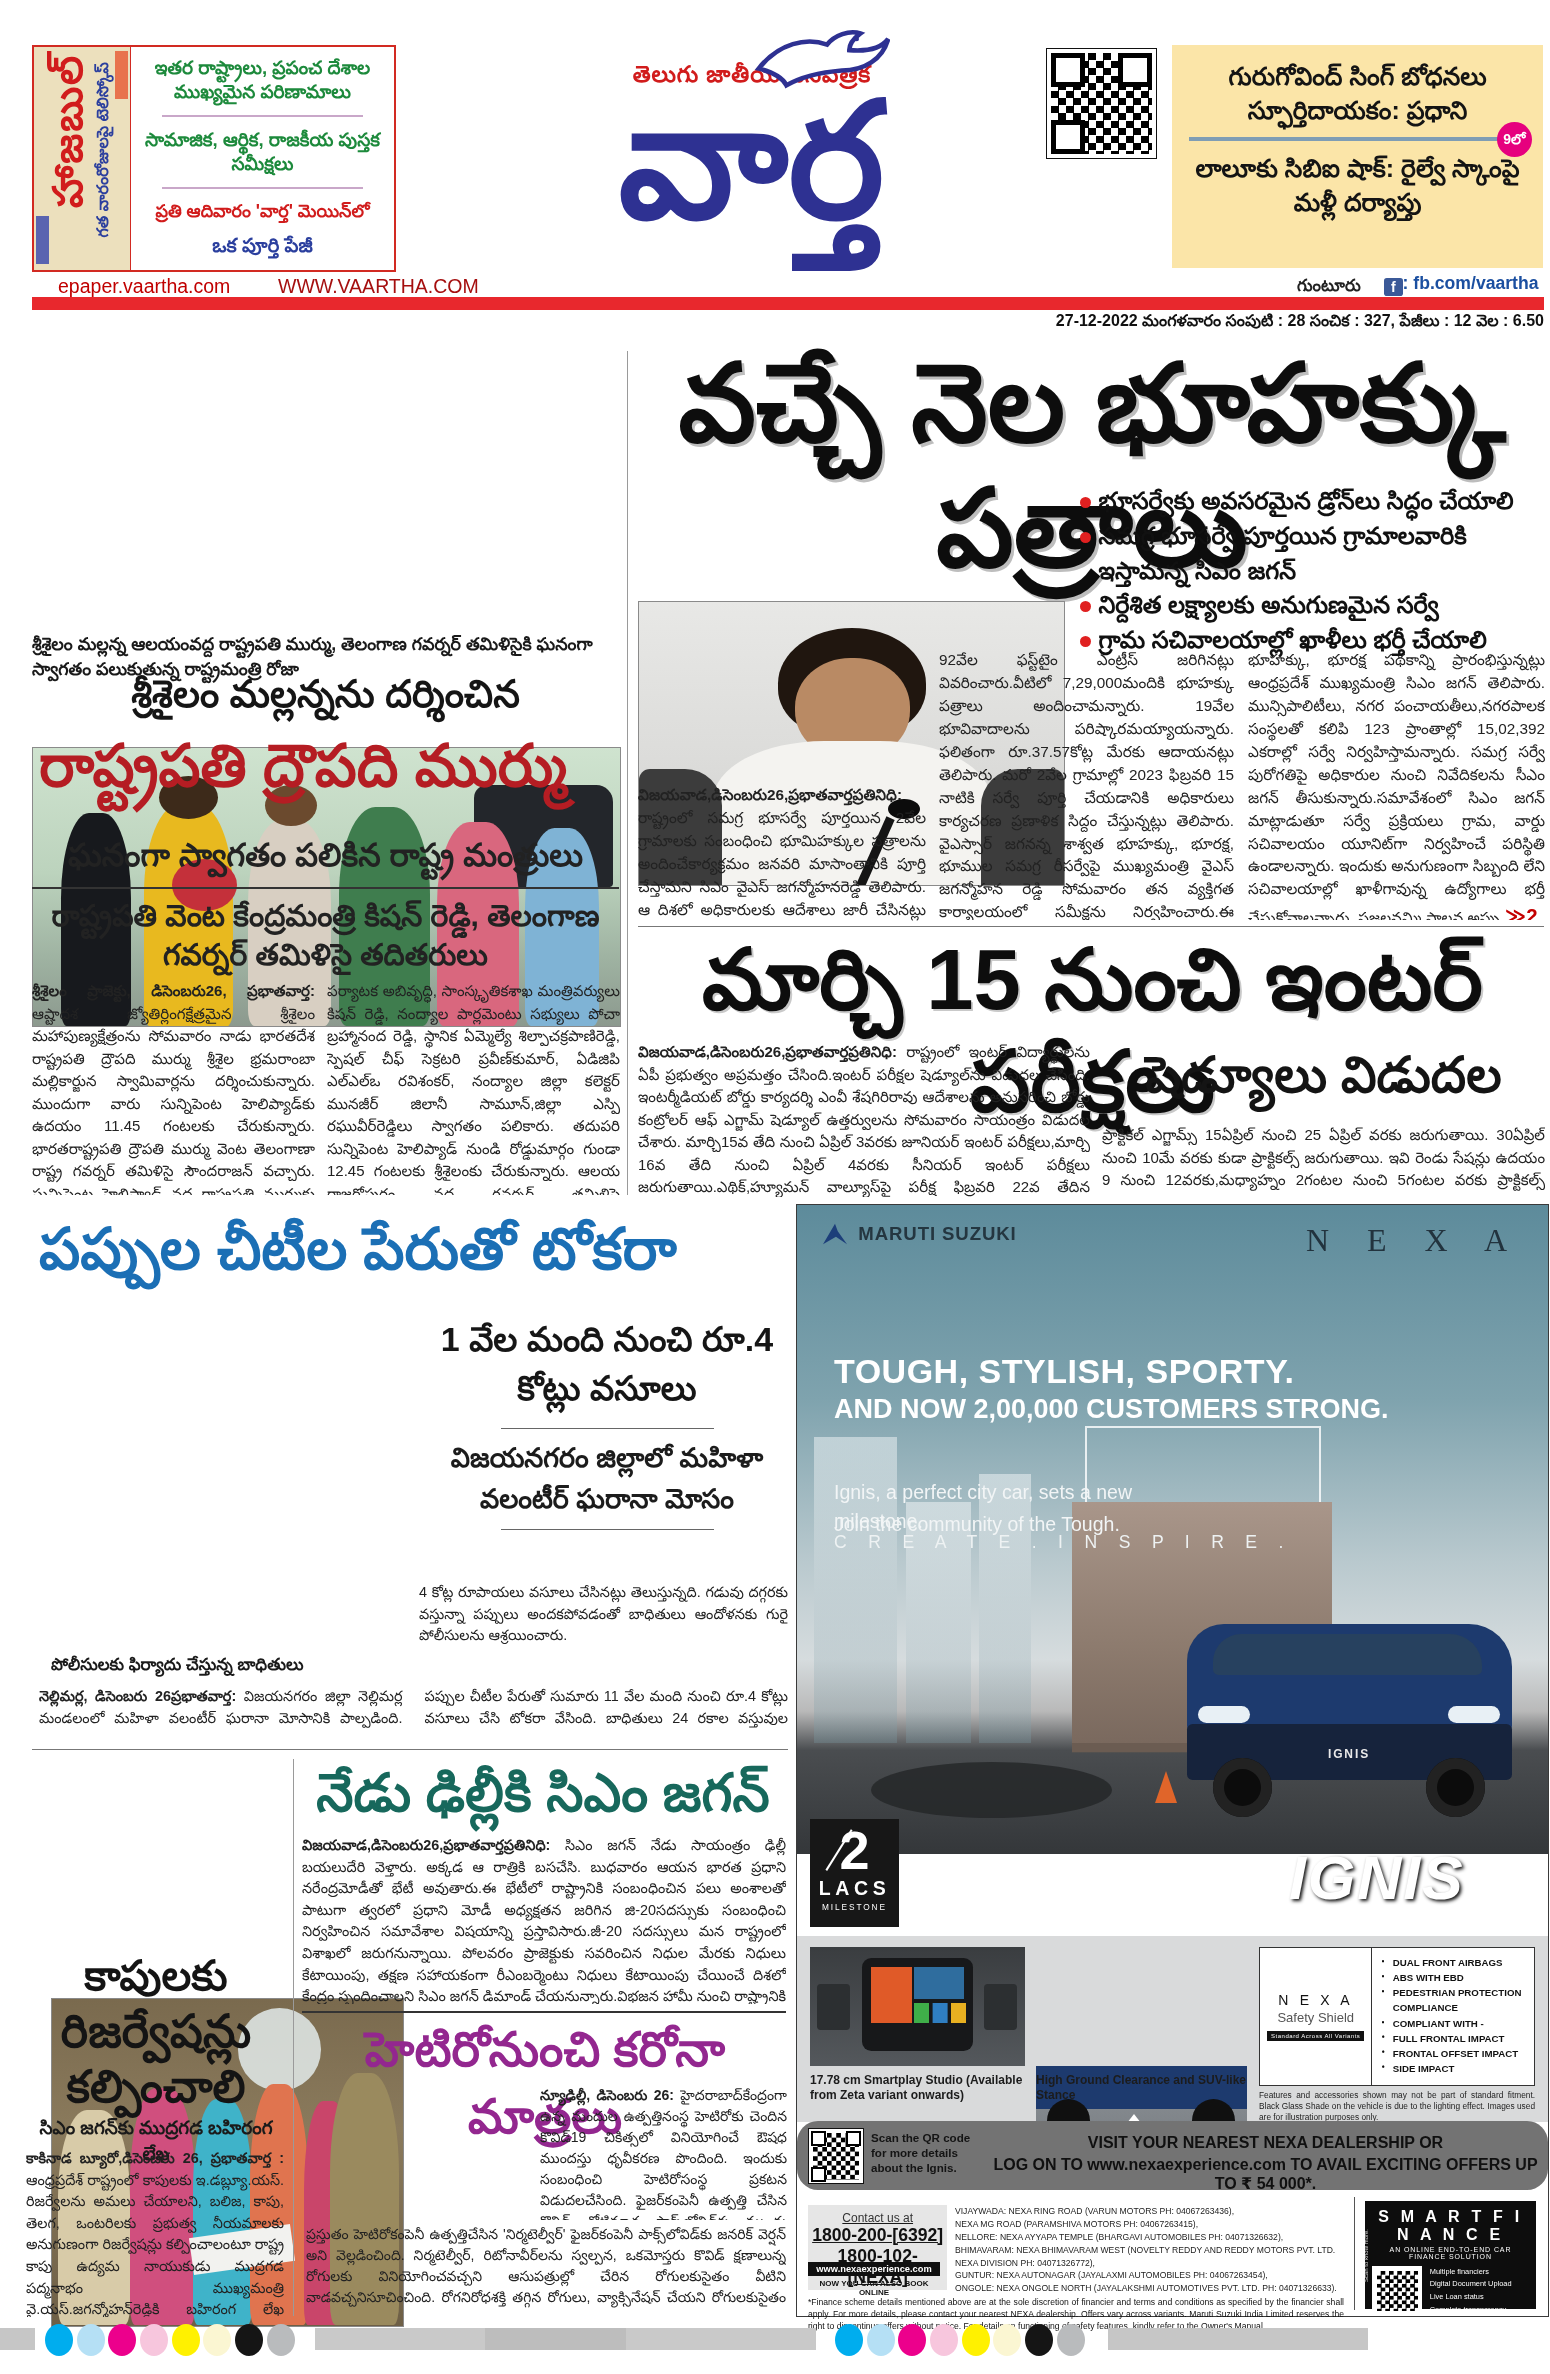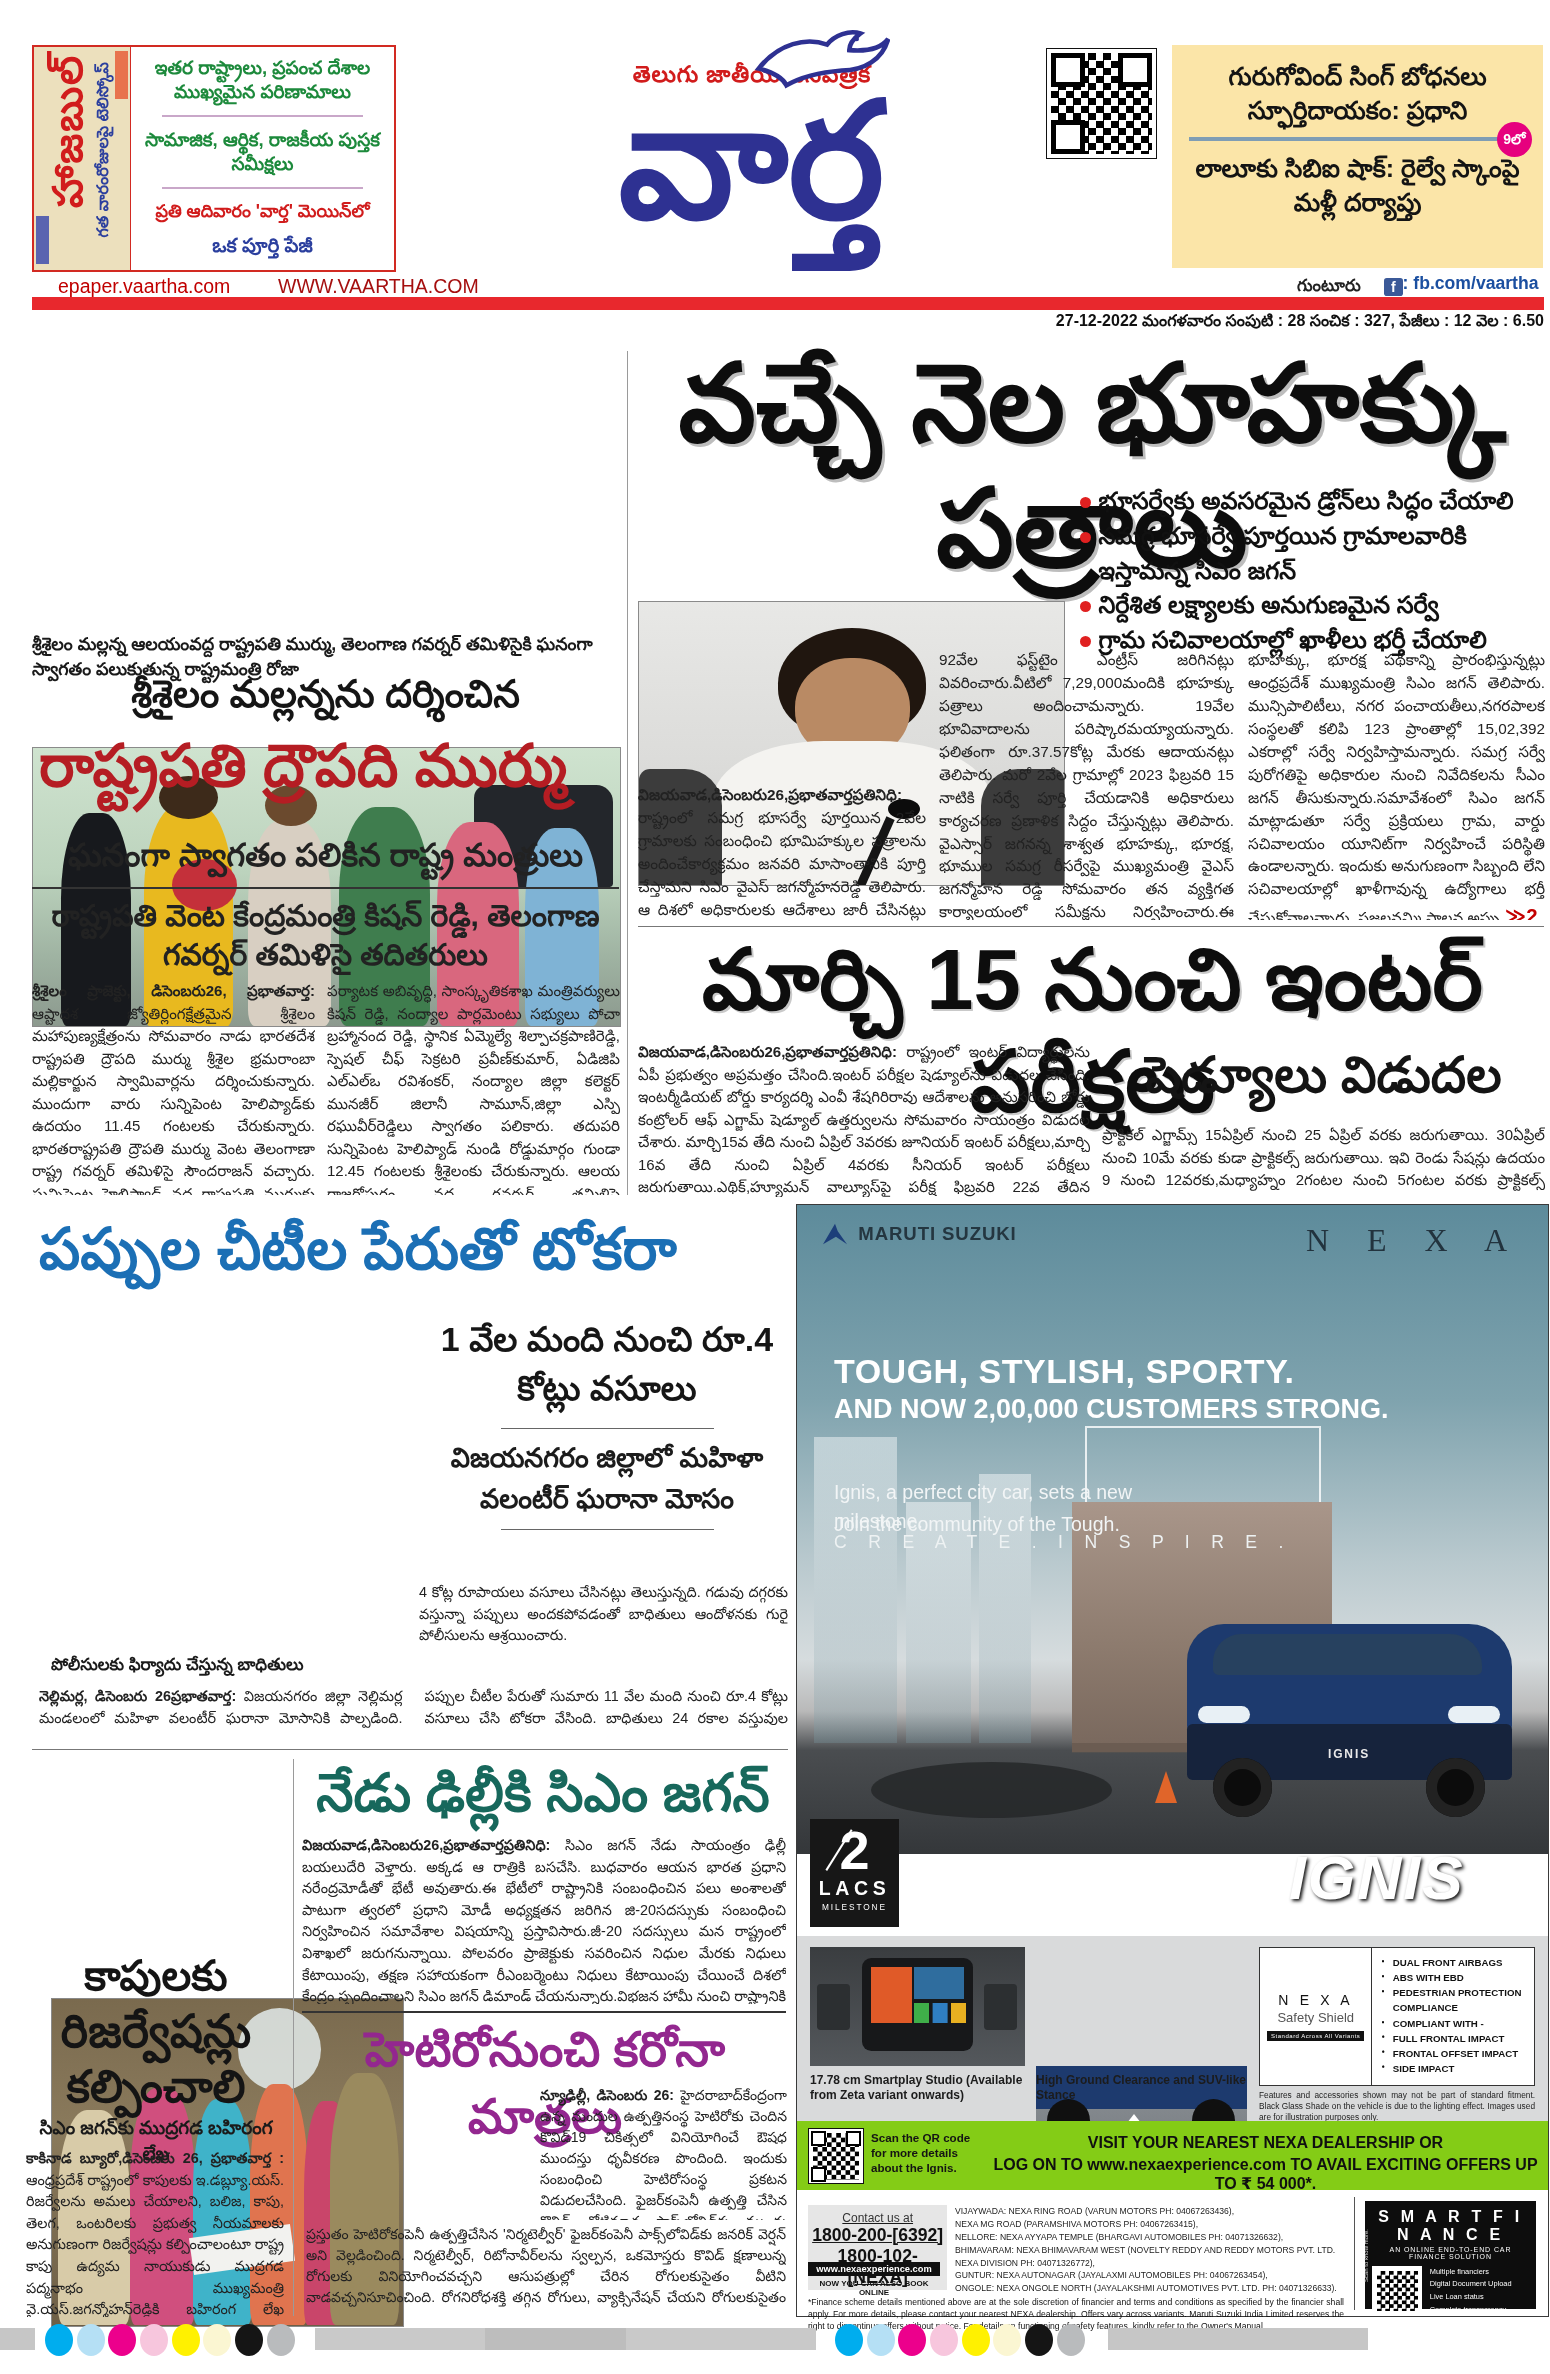--- a/index.html
+++ b/index.html
@@ -67,21 +67,21 @@
   .ignis-sub{color:#fff;font-weight:bold;font-style:italic;font-size:23px;}
   .strip{background:#d9dadb;}
   .strip-cap{font-size:12px;font-weight:bold;color:#1c1c1c;line-height:1.25;}
   .safety{background:#fff;border:0.9px solid #333;display:flex;}
   .safety-left{width:38%;border-right:0.9px solid #333;display:flex;flex-direction:column;align-items:center;justify-content:center;padding:5.6px 3.7px;}
   .safety-right{flex:1;padding:7.4px 5.6px 3.7px 9.3px;}
   .sb{font-size:9.7px;font-weight:bold;line-height:1.55;color:#111;position:relative;padding-left:11px;}
   .sb::before{content:"▪";position:absolute;left:0;top:0;font-size:8.3px;}
   .sb.dash::before{content:"•";}
   .note8{font-size:8.3px;color:#222;line-height:1.35;text-align:justify;}
-  .visit-band{background:#84cc16;}
+  .visit-band{background:#737373;border-radius:21px;}
   .visit-line{font-weight:bold;font-size:16px;color:#101010;}
   .contact-box{background:#e6e6e6;text-align:center;padding:5.6px 3.7px 1.9px;text-decoration:underline;}
   .phones{font-size:17.6px;font-weight:bold;color:#111;line-height:1.2;}
   .webbar{background:#101010;color:#fff;font-size:9.3px;font-weight:bold;text-align:center;padding:1.9px 0;}
   .dealer-line{font-size:8.6px;color:#222;line-height:1.5;}
   .finance{background:#0d0d0d;color:#fff;padding:7.4px;}
   .fin-title{font-size:16px;font-weight:bold;letter-spacing:3.7px;text-align:center;}
   .fin-sub{font-size:7px;text-align:center;letter-spacing:0.9px;margin:1.9px 0 5.6px;}
   .fin-b{font-size:7.4px;line-height:1.7;}
   .disc{font-size:8.6px;color:#111;line-height:1.4;text-align:justify;}

